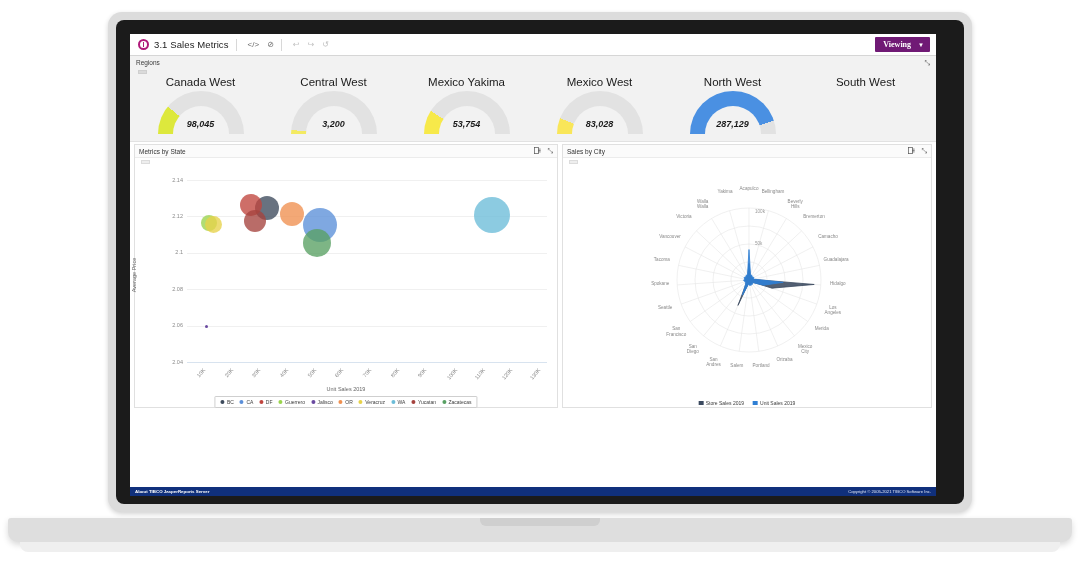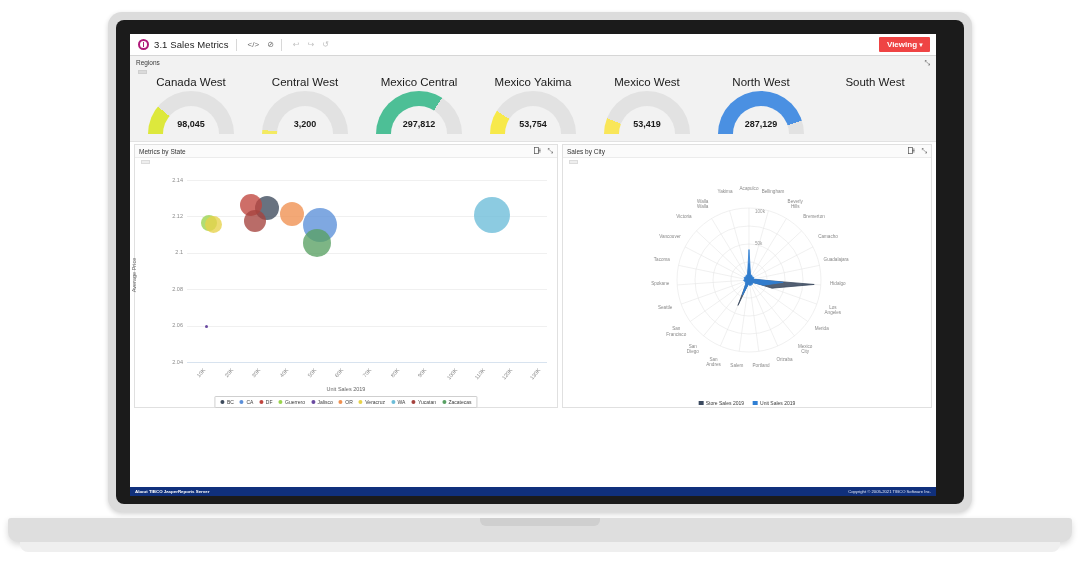--- a/index.html
+++ b/index.html
@@ -81,27 +81,28 @@
     width: 1px; height: 12px; background: #d8d8d8; margin: 0 7px;
   }
   .tb-icons { display: flex; align-items: center; gap: 8px; margin-left: 4px; }
   .tb-ico {
     font-size: 8px; color: #6a6a6a; line-height: 1;
     cursor: pointer; user-select: none;
   }
   .tb-ico.dim { color: #c2c2c2; }
   .tb-right { margin-left: auto; display: flex; align-items: center; }
   .viewing-btn {
-    background: #ef4444;
+    background: #701a75;
     color: #fff;
     font-size: 8px; font-weight: bold;
     padding: 3px 6px 3px 8px;
-    display: flex; align-items: center; gap: 1px;
+    display: flex; align-items: center; gap: 7px;
     border-radius: 1px;
     cursor: pointer;
+    font-family: Liberation Serif, serif;
   }
   .viewing-btn .caret { font-size: 6px; }
 
   
   .regions-panel {
     background: #f2f2f2;
     border-bottom: 1px solid #e2e2e2;
     position: relative;
     height: 86px;
   }
@@ -128,20 +129,21 @@
     flex: 1; text-align: center; position: relative;
   }
   .gauge-title {
     font-size: 11.5px; color: #1a1a1a;
     font-weight: 400; margin-bottom: 3px;
     white-space: nowrap;
   }
   .gauge-wrap {
     position: relative; width: 86px; height: 46px; margin: 0 auto;
     overflow: hidden;
+    font-style: italic;
   }
   .gauge-ring {
     position: absolute; left: 0; top: 0; width: 86px; height: 86px;
     border-radius: 50%;
   }
   .gauge-hole {
     position: absolute; left: 15px; top: 15px;
     width: 56px; height: 56px;
     background: #f2f2f2;
     border-radius: 50%;
@@ -293,41 +295,33 @@
           </div>
           <div class="gauge-cell">
             <div class="gauge-title">Central West</div>
             <div class="gauge-wrap">
               <div class="gauge-ring" style="background: conic-gradient(from 270deg, rgb(243, 234, 98) 0deg, rgb(243, 234, 98) 5.4deg, rgb(226, 226, 226) 5.4deg, rgb(226, 226, 226) 180deg, transparent 180deg, transparent 360deg);"></div>
               <div class="gauge-hole"></div>
               <div class="gauge-value">3,200</div>
             </div>
           </div>
           <div class="gauge-cell">
-            <div class="gauge-title">Mexico Central</div>
-            <div class="gauge-wrap">
-              <div class="gauge-ring" style="background: conic-gradient(from 270deg, rgb(77, 191, 150) 0deg, rgb(77, 191, 150) 122.4deg, rgb(226, 226, 226) 122.4deg, rgb(226, 226, 226) 180deg, transparent 180deg, transparent 360deg);"></div>
-              <div class="gauge-hole"></div>
-              <div class="gauge-value">297,812</div>
-            </div>
-          </div>
-          <div class="gauge-cell">
             <div class="gauge-title">Mexico Yakima</div>
             <div class="gauge-wrap">
               <div class="gauge-ring" style="background: conic-gradient(from 270deg, rgb(247, 233, 74) 0deg, rgb(247, 233, 74) 32.4deg, rgb(226, 226, 226) 32.4deg, rgb(226, 226, 226) 180deg, transparent 180deg, transparent 360deg);"></div>
               <div class="gauge-hole"></div>
               <div class="gauge-value">53,754</div>
             </div>
           </div>
           <div class="gauge-cell">
             <div class="gauge-title">Mexico West</div>
             <div class="gauge-wrap">
               <div class="gauge-ring" style="background: conic-gradient(from 270deg, rgb(249, 230, 89) 0deg, rgb(249, 230, 89) 21.6deg, rgb(226, 226, 226) 21.6deg, rgb(226, 226, 226) 180deg, transparent 180deg, transparent 360deg);"></div>
               <div class="gauge-hole"></div>
-              <div class="gauge-value">53,419</div>
+              <div class="gauge-value">83,028</div>
             </div>
           </div>
           <div class="gauge-cell">
             <div class="gauge-title">North West</div>
             <div class="gauge-wrap">
               <div class="gauge-ring" style="background: conic-gradient(from 270deg, rgb(74, 144, 226) 0deg, rgb(74, 144, 226) 162deg, rgb(226, 226, 226) 162deg, rgb(226, 226, 226) 180deg, transparent 180deg, transparent 360deg);"></div>
               <div class="gauge-hole"></div>
               <div class="gauge-value">287,129</div>
             </div>
           </div>

